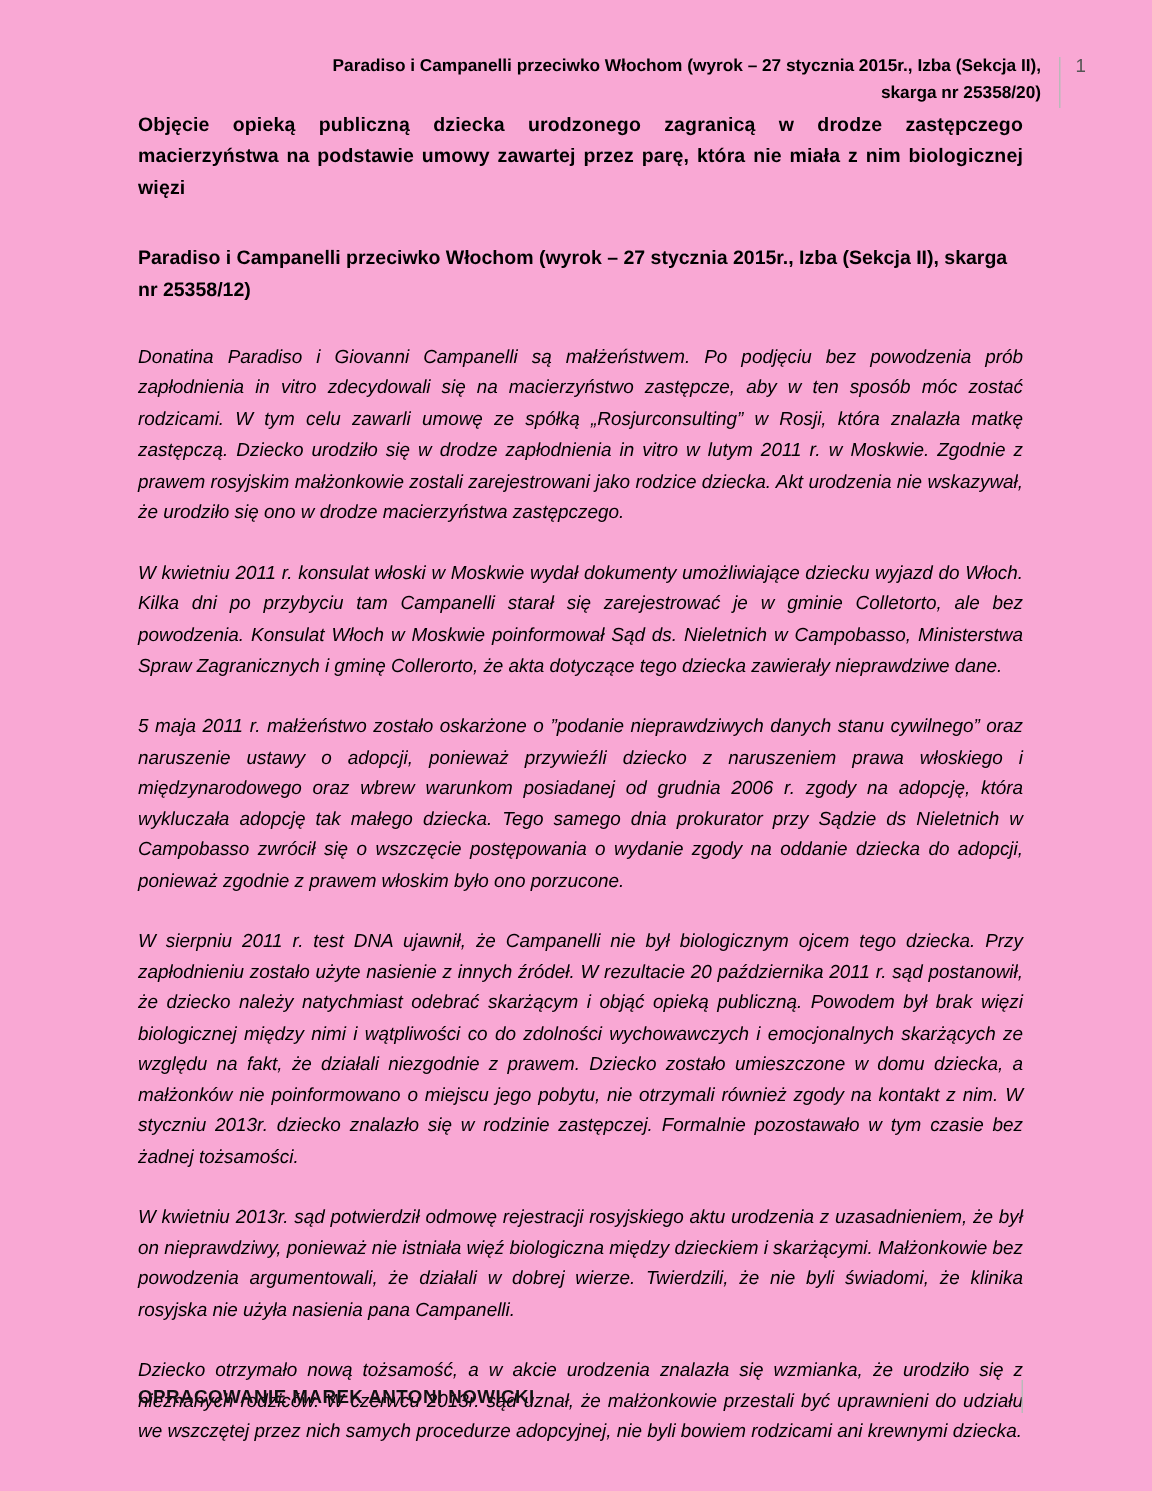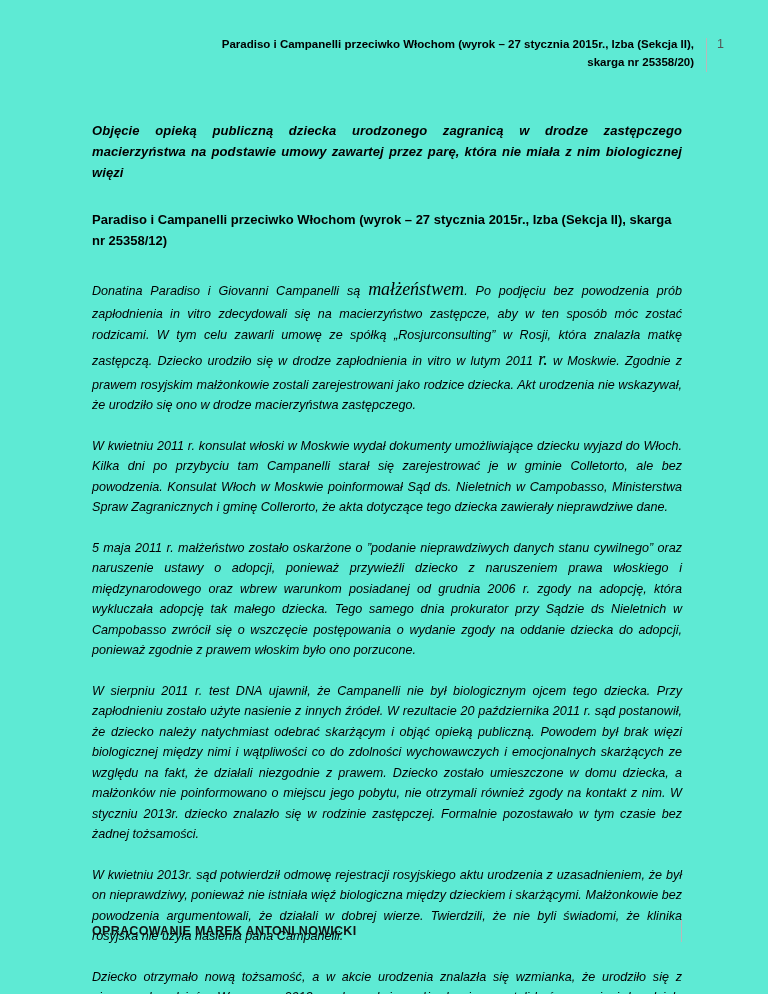--- a/index.html
+++ b/index.html
@@ -11,21 +11,21 @@
     height: 994px;
     background: #ffffff;
     font-family: "Liberation Sans", sans-serif;
     color: #000000;
   }
   .page {
     position: relative;
     width: 768px;
     height: 994px;
     box-sizing: border-box;
-    background: #5eead4;
+    background: #f9a8d4;
     overflow: hidden;
   }
 
   
   .page-header {
     display: flex;
     justify-content: flex-end;
     align-items: flex-start;
     padding: 36px 44px 0 92px;
   }
@@ -52,24 +52,22 @@
   }
 
   
   .content {
     padding: 0 86px 0 92px;
     box-sizing: border-box;
   }
   .doc-title {
     font-size: 13px;
     font-weight: bold;
-    font-style: italic;
     line-height: 1.62;
     text-align: justify;
-    margin-top: 48px;
     margin-bottom: 0;
     letter-spacing: 0.1px;
   }
   .doc-subtitle {
     font-size: 13px;
     font-weight: bold;
     line-height: 1.62;
     text-align: left;
     margin-top: 26px;
     margin-bottom: 0;
@@ -78,23 +76,23 @@
     font-size: 12.6px;
     font-style: italic;
     line-height: 1.63;
     text-align: justify;
     margin: 20px 0 0 0;
   }
   p.para.first {
     margin-top: 24px;
   }
   .serif-inline {
-    font-family: Liberation Serif, serif;
+    font-family: Liberation Sans, sans-serif;
     font-style: italic;
-    font-size: 18px;
+    font-size: 13px;
   }
 
   
   .page-footer {
     position: absolute;
     left: 0;
     right: 0;
     bottom: 52px;
     display: flex;
     justify-content: space-between;

